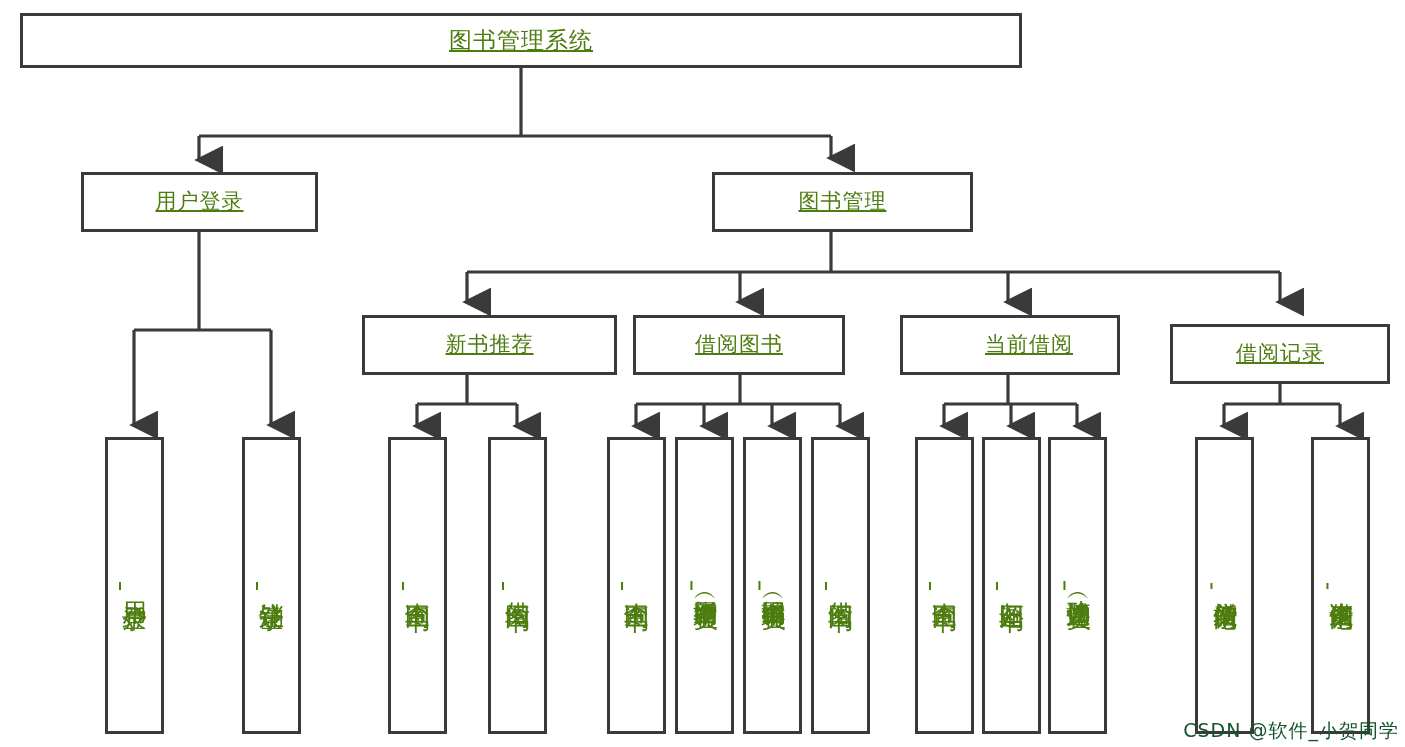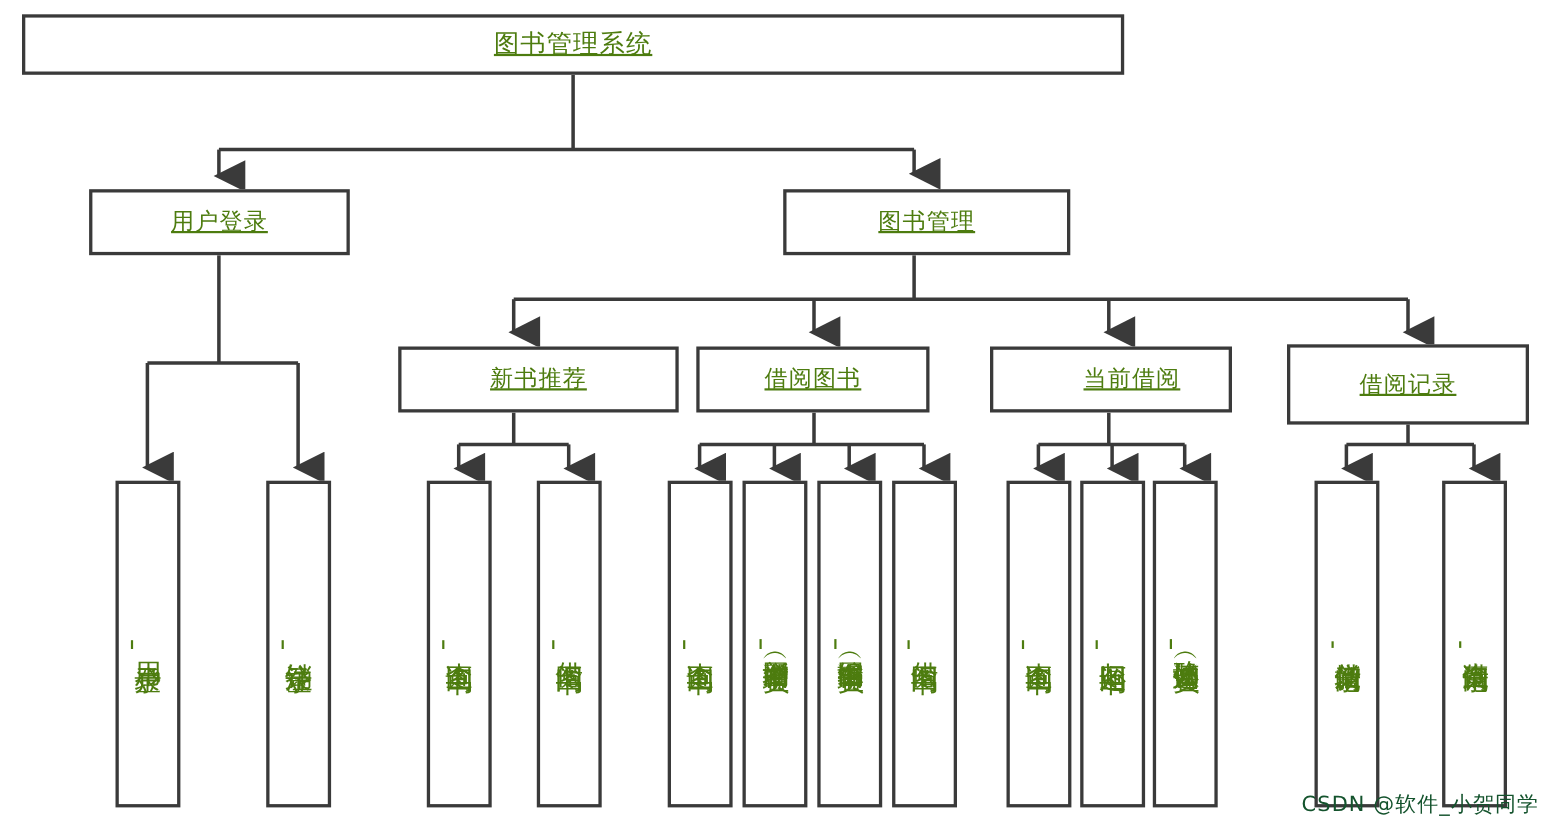--- a/index.html
+++ b/index.html
@@ -134,21 +134,21 @@
 
   <div class="node lvl3" style="left:362px;top:315px;width:255px;height:60px;">
     <span class="lbl">新书推荐</span>
   </div>
   <div class="node lvl3" style="left:633px;top:315px;width:212px;height:60px;">
     <span class="lbl">借阅图书</span>
   </div>
   <div class="node lvl3" style="left:900px;top:315px;width:220px;height:60px;padding-left:38px;">
     <span class="lbl">当前借阅</span>
   </div>
-  <div class="node lvl3" style="left:1170px;top:313px;width:220px;height:73px;">
+  <div class="node lvl3" style="left:1170px;top:324px;width:220px;height:60px;">
     <span class="lbl">借阅记录</span>
   </div>
 
   <div class="node leaf" style="left:105px;top:437px;width:59px;height:297px;">
     <span class="lbl">用户登录</span>
   </div>
   <div class="node leaf" style="left:242px;top:437px;width:59px;height:297px;">
     <span class="lbl">注销登录</span>
   </div>
 

